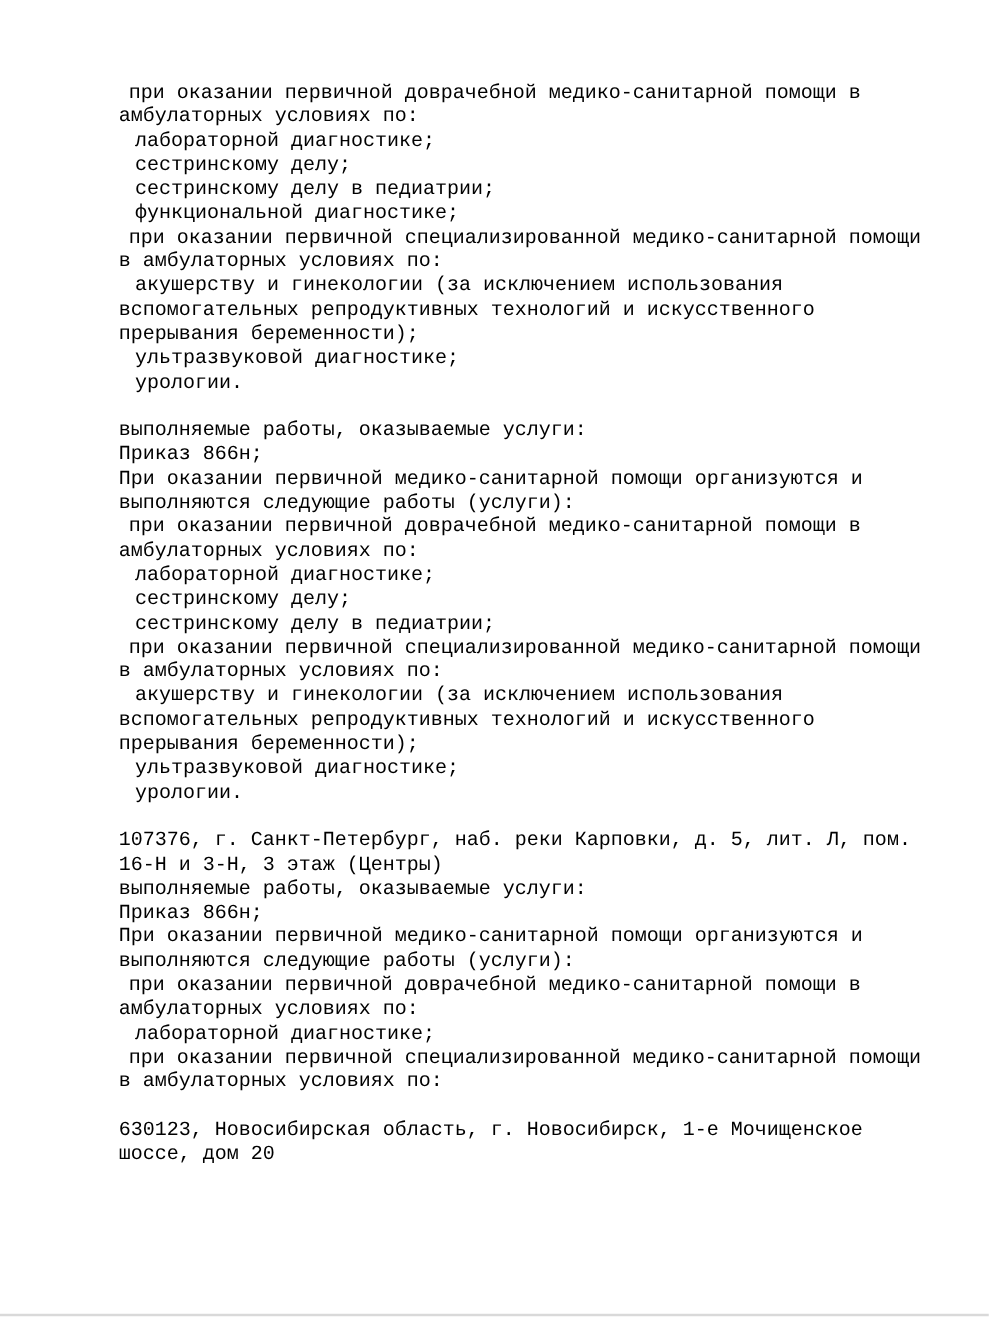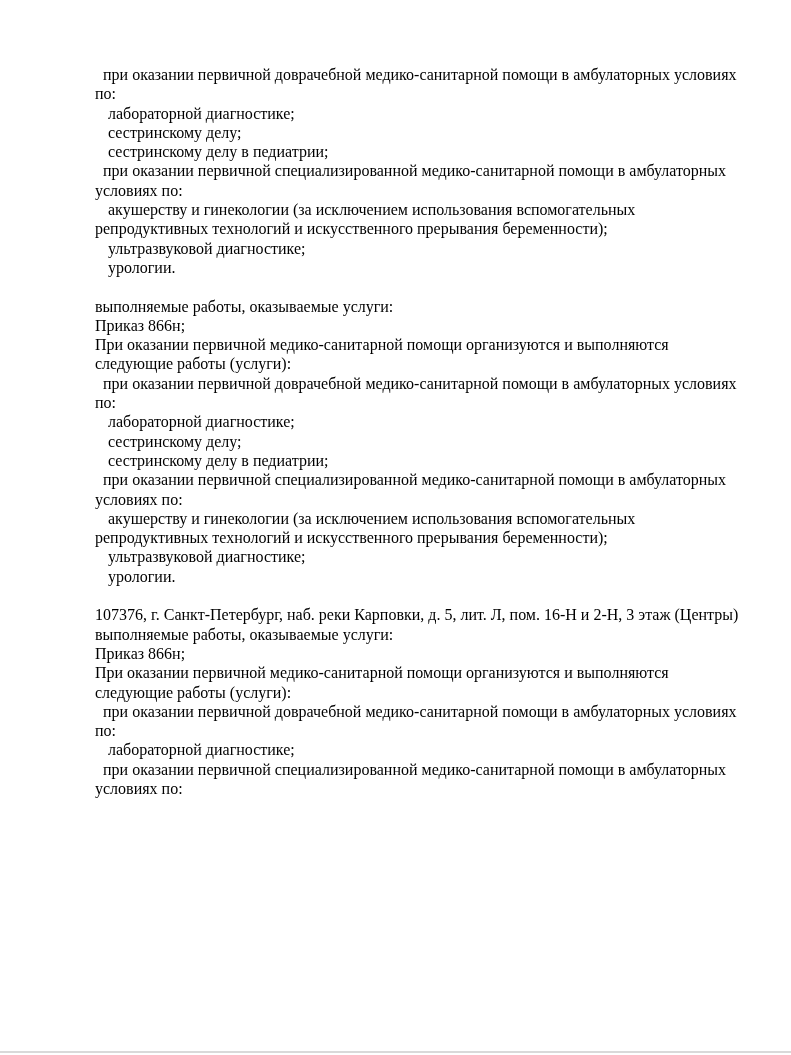--- a/index.html
+++ b/index.html
@@ -31,20 +31,21 @@
     -webkit-font-smoothing: antialiased;
   }
   .doc .section + .section {
     margin-top: 19.3px; 
   }
   .doc p {
     margin: 0;
     padding: 0;
     text-align: left;
     word-spacing: normal;
+    font-family: Liberation Mono, monospace;
   }
   .doc p.style-plain { text-indent: 0; }
   .doc p.style-sub   { text-indent: 8px; }   
   .doc p.style-item  { text-indent: 13px; }  
   .bottom-divider {
     position: absolute;
     left: 0;
     top: 1051px;
     width: 791px;
     height: 2px;
@@ -54,42 +55,46 @@
 </head>
 <body>
 
 <main class="page" style="background: rgb(255, 255, 255);">
   <div class="doc" id="doc" style="color: rgb(0, 0, 0);">
       <section class="section">
         <p class="style-sub">при оказании первичной доврачебной медико-санитарной помощи в амбулаторных условиях по:</p>
         <p class="style-item">лабораторной диагностике;</p>
         <p class="style-item">сестринскому делу;</p>
         <p class="style-item">сестринскому делу в педиатрии;</p>
+        <p class="style-item">функциональной диагностике;</p>
         <p class="style-sub">при оказании первичной специализированной медико-санитарной помощи в амбулаторных условиях по:</p>
         <p class="style-item">акушерству и гинекологии (за исключением использования вспомогательных репродуктивных технологий и искусственного прерывания беременности);</p>
         <p class="style-item">ультразвуковой диагностике;</p>
         <p class="style-item">урологии.</p>
       </section>
       <section class="section">
         <p class="style-plain">выполняемые работы, оказываемые услуги:</p>
         <p class="style-plain">Приказ 866н;</p>
         <p class="style-plain">При оказании первичной медико-санитарной помощи организуются и выполняются следующие работы (услуги):</p>
         <p class="style-sub">при оказании первичной доврачебной медико-санитарной помощи в амбулаторных условиях по:</p>
         <p class="style-item">лабораторной диагностике;</p>
         <p class="style-item">сестринскому делу;</p>
         <p class="style-item">сестринскому делу в педиатрии;</p>
         <p class="style-sub">при оказании первичной специализированной медико-санитарной помощи в амбулаторных условиях по:</p>
         <p class="style-item">акушерству и гинекологии (за исключением использования вспомогательных репродуктивных технологий и искусственного прерывания беременности);</p>
         <p class="style-item">ультразвуковой диагностике;</p>
         <p class="style-item">урологии.</p>
       </section>
       <section class="section">
-        <p class="style-plain">107376, г. Санкт-Петербург, наб. реки Карповки, д. 5, лит. Л, пом. 16-Н и 2-Н, 3 этаж (Центры)</p>
+        <p class="style-plain">107376, г. Санкт-Петербург, наб. реки Карповки, д. 5, лит. Л, пом. 16-Н и 3-Н, 3 этаж (Центры)</p>
         <p class="style-plain">выполняемые работы, оказываемые услуги:</p>
         <p class="style-plain">Приказ 866н;</p>
         <p class="style-plain">При оказании первичной медико-санитарной помощи организуются и выполняются следующие работы (услуги):</p>
         <p class="style-sub">при оказании первичной доврачебной медико-санитарной помощи в амбулаторных условиях по:</p>
         <p class="style-item">лабораторной диагностике;</p>
         <p class="style-sub">при оказании первичной специализированной медико-санитарной помощи в амбулаторных условиях по:</p>
       </section>
+      <section class="section">
+        <p class="style-plain">630123, Новосибирская область, г. Новосибирск, 1-е Мочищенское шоссе, дом 20</p>
+      </section>
     </div>
   <div class="bottom-divider" id="bottom-divider" style="background: rgb(217, 217, 217);"></div>
 </main>
 
 </body></html>

